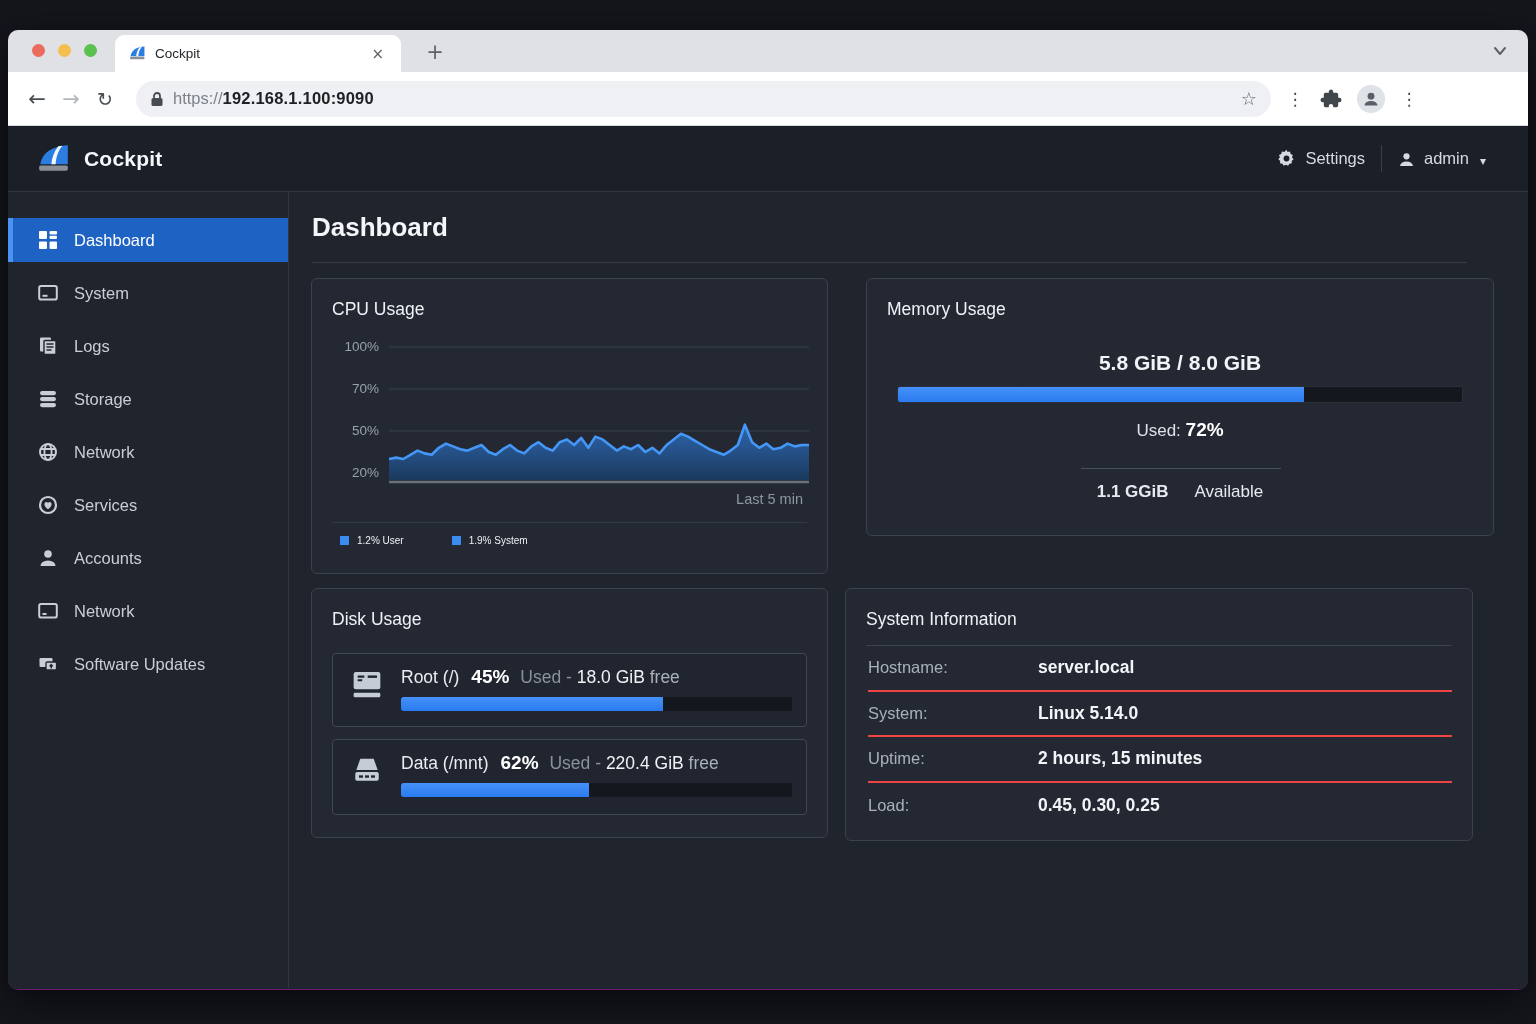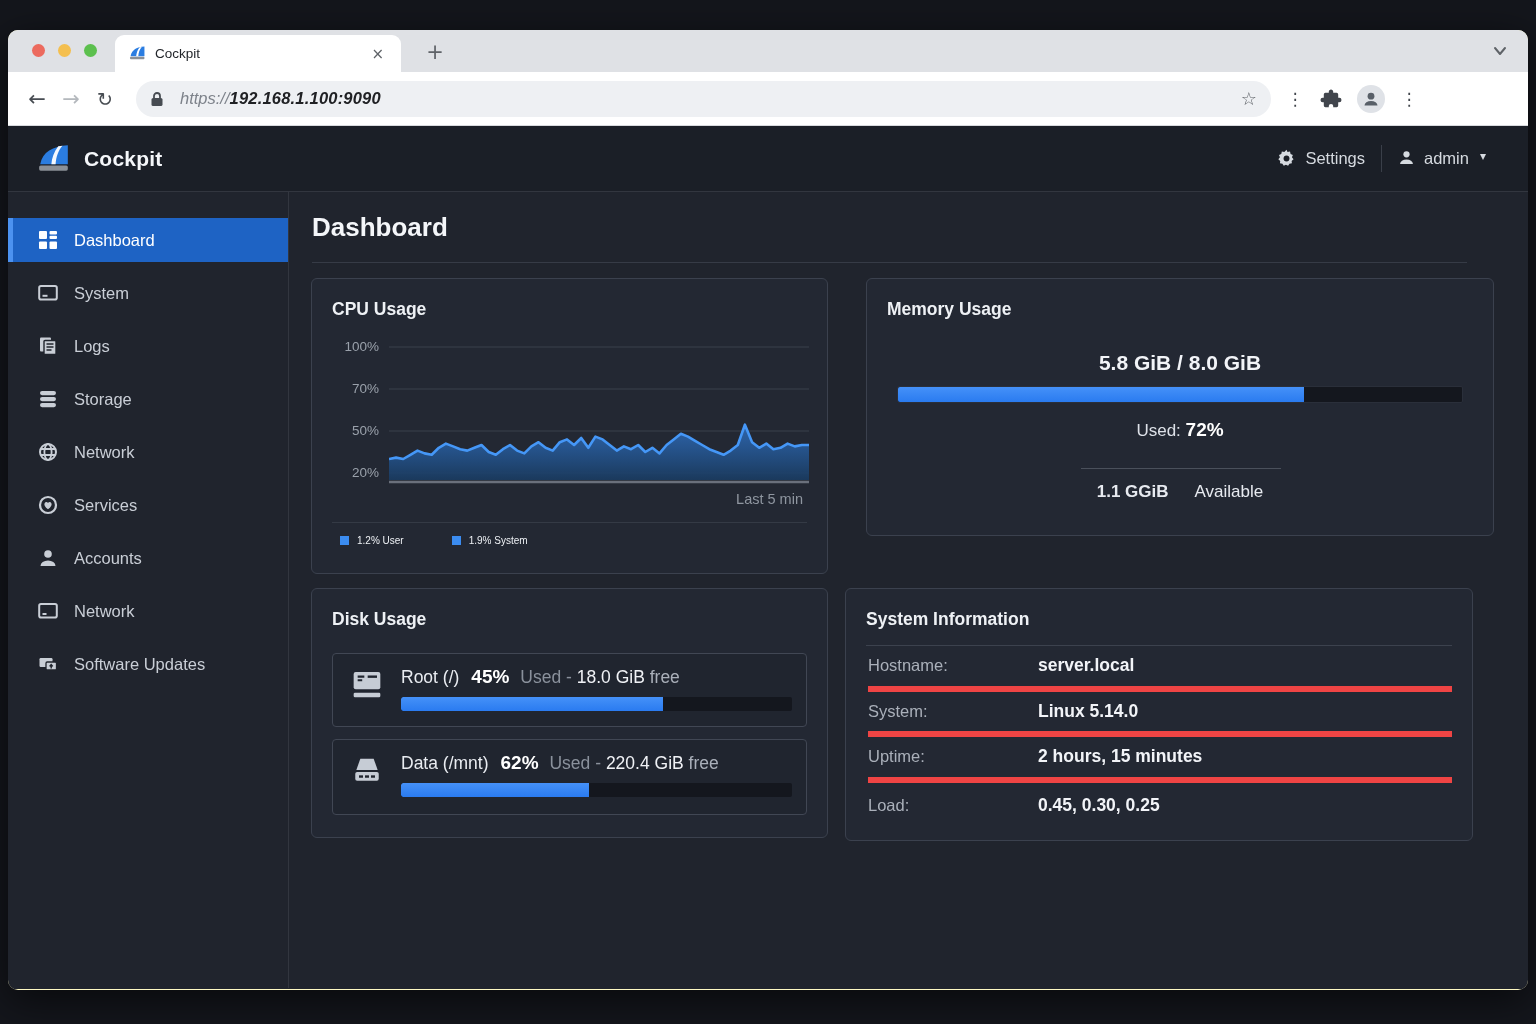--- a/index.html
+++ b/index.html
@@ -1,69 +1,69 @@
 <!DOCTYPE html>
 <html><head>
 <meta charset="utf-8">
 <style>
   * { margin:0; padding:0; box-sizing:border-box; }
   html,body { width:1536px; height:1024px; background:#14161c; font-family:"Liberation Sans",sans-serif; overflow:hidden; }
   .glyph { font-family:"DejaVu Sans",sans-serif; }
 
   
-  .bwindow { position:absolute; left:8px; top:30px; width:1520px; height:960px; border-radius:10px; overflow:hidden; background:#fef9c3; box-shadow:0 10px 40px rgba(0,0,0,.6); }
+  .bwindow { position:absolute; left:8px; top:30px; width:1520px; height:960px; border-radius:10px; overflow:hidden; background:#701a75; box-shadow:0 10px 40px rgba(0,0,0,.6); }
 
   .tabstrip { position:relative; height:42px; background:#dfe1e5; }
   .tlights { position:absolute; left:24px; top:14px; display:flex; gap:13px; }
   .tlight { width:13px; height:13px; border-radius:50%; }
   .tl-red{background:#ec6a5e;} .tl-yellow{background:#f4bf4f;} .tl-green{background:#5cc04e;}
   .tab { position:absolute; left:107px; top:5px; width:286px; height:37px; background:#ffffff; border-radius:9px 9px 0 0; display:flex; align-items:center; padding:0 14px; }
   .tab-favicon { width:17px; height:17px; margin-right:9px; }
   .tab-title { font-size:13.5px; color:#23262b; flex:1; }
   .tab-close { font-size:15px; color:#5f6368; cursor:default; padding:0 3px; }
   .newtab { position:absolute; left:412px; top:8px; font-size:21px; color:#5f6368; width:30px; height:30px; text-align:center; line-height:28px; }
   .strip-chevron { position:absolute; right:18px; top:11px; }
 
   .toolbar { position:relative; height:54px; background:#ffffff; border-bottom:1px solid #d8dade; display:flex; align-items:center; }
   .navbtn { font-size:21px; color:#474c52; width:34px; text-align:center; }
   .navbtn.disabled { color:#b4b8bd; }
   .navbtn.back { margin-left:12px; }
   .navbtn.reload { font-size:19px; }
   .urlpill { margin-left:14px; width:1135px; height:36px; background:#eef0f3; border-radius:18px; display:flex; align-items:center; padding:0 14px; }
-  .url-text { font-size:16.5px; margin-left:16px; flex:1;font-style:italic; }
+  .url-text { font-size:16.5px; margin-left:9px; flex:1; }
   .url-scheme { color:#7d828a; }
   .url-host { color:#202124; font-weight:700; letter-spacing:.2px; }
   .url-star { font-size:18px; color:#5f6368; }
   .tbicons { display:flex; align-items:center; gap:14px; margin-left:14px; }
   .kebab { font-size:17px; color:#41454c; width:20px; text-align:center; }
   .avatar { width:28px; height:28px; border-radius:50%; background:#dfe2e7; display:flex; align-items:center; justify-content:center; }
 
   
   .app { position:relative; height:863px; background:#20242d; }
   .appheader { height:66px; background:#1b1f27; border-bottom:1px solid #32363f; display:flex; align-items:center; }
   .brandwrap { display:flex; align-items:center; margin-left:28px; gap:12px; }
   .brandname { font-size:21px; font-weight:700; color:#f5f7fa; letter-spacing:.2px; }
   .hdr-right { margin-left:auto; display:flex; align-items:center; margin-right:42px; gap:16px; }
-  .hdr-item { display:flex; align-items:flex-start; gap:9px; color:#d6dae0; font-size:16.5px; }
+  .hdr-item { display:flex; align-items:flex-end; gap:9px; color:#d6dae0; font-size:16.5px; }
   .hdr-divider { width:1px; height:27px; background:#3a3f49; }
   .caret { font-size:12px; color:#d6dae0; margin-left:2px; }
 
   .appbody { position:relative; display:flex; height:796px; }
   .sidebar { width:281px; border-right:1px solid #32363f; padding-top:26px; flex:none; }
   .sitem { height:44px; display:flex; align-items:center; padding-left:30px; gap:16px; margin-bottom:9px; color:#c9ced6; font-size:16.5px; position:relative; }
   .sitem svg { flex:none; }
   .sitem.active { background:#1e63c4; color:#ffffff; }
   .sitem.active::before { content:""; position:absolute; left:0; top:0; bottom:0; width:5px; background:#4c92f0; }
 
   .main { position:relative; flex:1; }
   .pagetitle { position:absolute; left:23px; top:20px; font-size:26px; font-weight:700; color:#f4f6f9; }
   .title-rule { position:absolute; left:23px; right:61px; top:70px; height:1px; background:#363b46; }
 
   .card { position:absolute; background:#232833; border:1px solid #3b414e; border-radius:6px; }
-  .card-title { position:absolute; left:20px; top:20px; font-size:17.5px; font-weight:700; color:#eef1f5; }
+  .card-title { position:absolute; left:20px; top:20px; font-size:17.5px; font-weight:400; color:#eef1f5; }
   .card-cpu { left:22px; top:86px; width:517px; height:296px; }
   .card-mem { left:556px; top:86px; width:628px; height:258px;margin-left:21px; }
   .card-disk { left:22px; top:396px; width:517px; height:250px; }
   .card-sys { left:556px; top:396px; width:628px; height:253px; }
 
   
   .chartwrap { position:absolute; left:20px; top:58px; width:477px; height:148px; display:flex; }
   .ylabels { position:relative; width:57px; flex:none; }
   .ylabel { position:absolute; right:10px; width:46px; text-align:right; font-size:13.5px; color:#9aa1ab; }
   .cpu-range { position:absolute; right:24px; top:212px; font-size:14.5px; color:#8f96a0; }
@@ -92,21 +92,21 @@
   .diskline .pct { font-weight:700; font-size:19px; color:#ffffff; margin-left:12px; }
   .diskline .usedw { color:#8a919c; margin-left:6px; }
   .diskline .dash { color:#8a919c; }
   .diskline .freev { color:#f0f2f6; }
   .diskline .freew { color:#aab0ba; }
   .diskbar { margin-top:9px; height:14px; background:#14171e; border-radius:2px; overflow:hidden; }
 
   
   .sys-rule { position:absolute; left:20px; right:20px; top:56px; height:1px; background:#3c424e; }
   .sysrows { position:absolute; left:22px; right:20px; top:57px; }
-  .sysrow { height:45.5px; display:flex; align-items:center; border-bottom:6px solid #ef4444; }
+  .sysrow { height:45.5px; display:flex; align-items:center; border-bottom:2px solid #ef4444; }
   .sysrow:last-child { border-bottom:none; }
   .syslabel { width:170px; font-size:16.5px; color:#aab0ba; }
   .sysvalue { font-size:17.5px; font-weight:700; color:#f2f4f8; }
 </style>
 </head>
 <body>
 
 <div class="bwindow">
 
   <div class="tabstrip">

